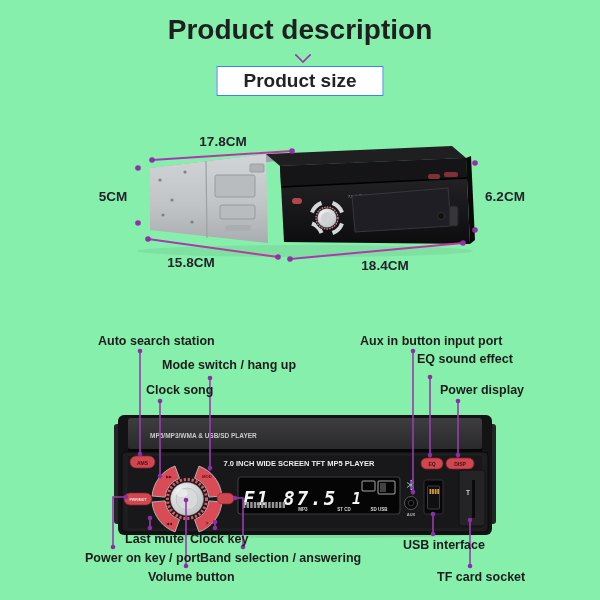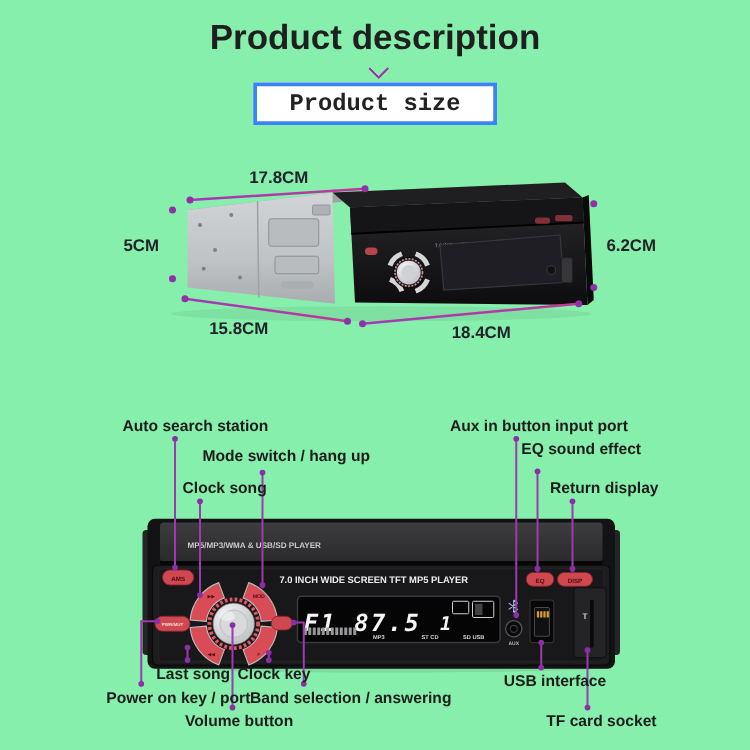--- a/index.html
+++ b/index.html
@@ -4,22 +4,22 @@
 <style>
   html,body{margin:0;padding:0;background:#fff;}
   .page{position:relative;width:600px;height:600px;background:#86efac;overflow:hidden;
         font-family:"Liberation Sans",sans-serif;}
   .title{position:absolute;left:0;right:0;top:14px;text-align:center;
          font-size:28px;font-weight:700;color:#1f1f1f;letter-spacing:0px;}
   .chev{position:absolute;left:297px;top:49px;width:10px;height:10px;
         border-right:2.5px solid #a62fb0;border-bottom:2.5px solid #a62fb0;
         transform:rotate(45deg);border-radius:1px;}
   .sizebox{position:absolute;left:50%;top:66px;transform:translateX(-50%);
-           border:3px solid #3b82f6;background:#fff;padding:3px 26px;
-           font-size:19px;font-weight:700;color:#222;font-family:Liberation Mono, monospace;}
+           border:1px solid #3b82f6;background:#fff;padding:3px 26px;
+           font-size:19px;font-weight:700;color:#222;}
   svg{position:absolute;left:0;}
   .fig1{top:115px;}
   .fig2{top:330px;}
   .lbl{position:absolute;font-size:12.5px;font-weight:700;color:#1c1c1c;
        white-space:nowrap;line-height:14px;}
   svg text{font-family:"Liberation Sans",sans-serif;}
   .dimtxt{font-size:13.5px;font-weight:700;fill:#23232b;}
   .seg{font-family:"DejaVu Sans Mono",monospace;font-weight:bold;font-style:italic;fill:#f5f5f5;}
   .panel-print{fill:#ececec;font-weight:700;}
   .btn-txt{font-weight:700;fill:#4e0c12;}
@@ -259,22 +259,22 @@
       <circle cx="470" cy="520" r="2.3"></circle>
         <circle cx="470" cy="566" r="2.3"></circle>
     </g>
   </svg>
 
   <div class="lbl" style="left:162px;top:358px">Mode switch / hang up</div>
   <div class="lbl" style="left:98px;top:334px">Auto search station</div>
   <div class="lbl" style="left:146px;top:383px">Clock song</div>
   <div class="lbl" style="left:360px;top:334px">Aux in button input port</div>
   <div class="lbl" style="left:417px;top:352px">EQ sound effect</div>
-  <div class="lbl" style="left:440px;top:383px">Return display</div>
-  <div class="lbl" style="left:125px;top:532px">Last song</div>
+  <div class="lbl" style="left:440px;top:383px">Power display</div>
+  <div class="lbl" style="left:125px;top:532px">Last mute</div>
   <div class="lbl" style="left:190px;top:532px">Clock key</div>
   <div class="lbl" style="left:85px;top:551px">Power on key / port</div>
   <div class="lbl" style="left:200px;top:551px">Band selection / answering</div>
   <div class="lbl" style="left:148px;top:570px">Volume button</div>
   <div class="lbl" style="left:403px;top:538px">USB interface</div>
   <div class="lbl" style="left:437px;top:570px">TF card socket</div>
 
 </div>
 
 </body></html>

